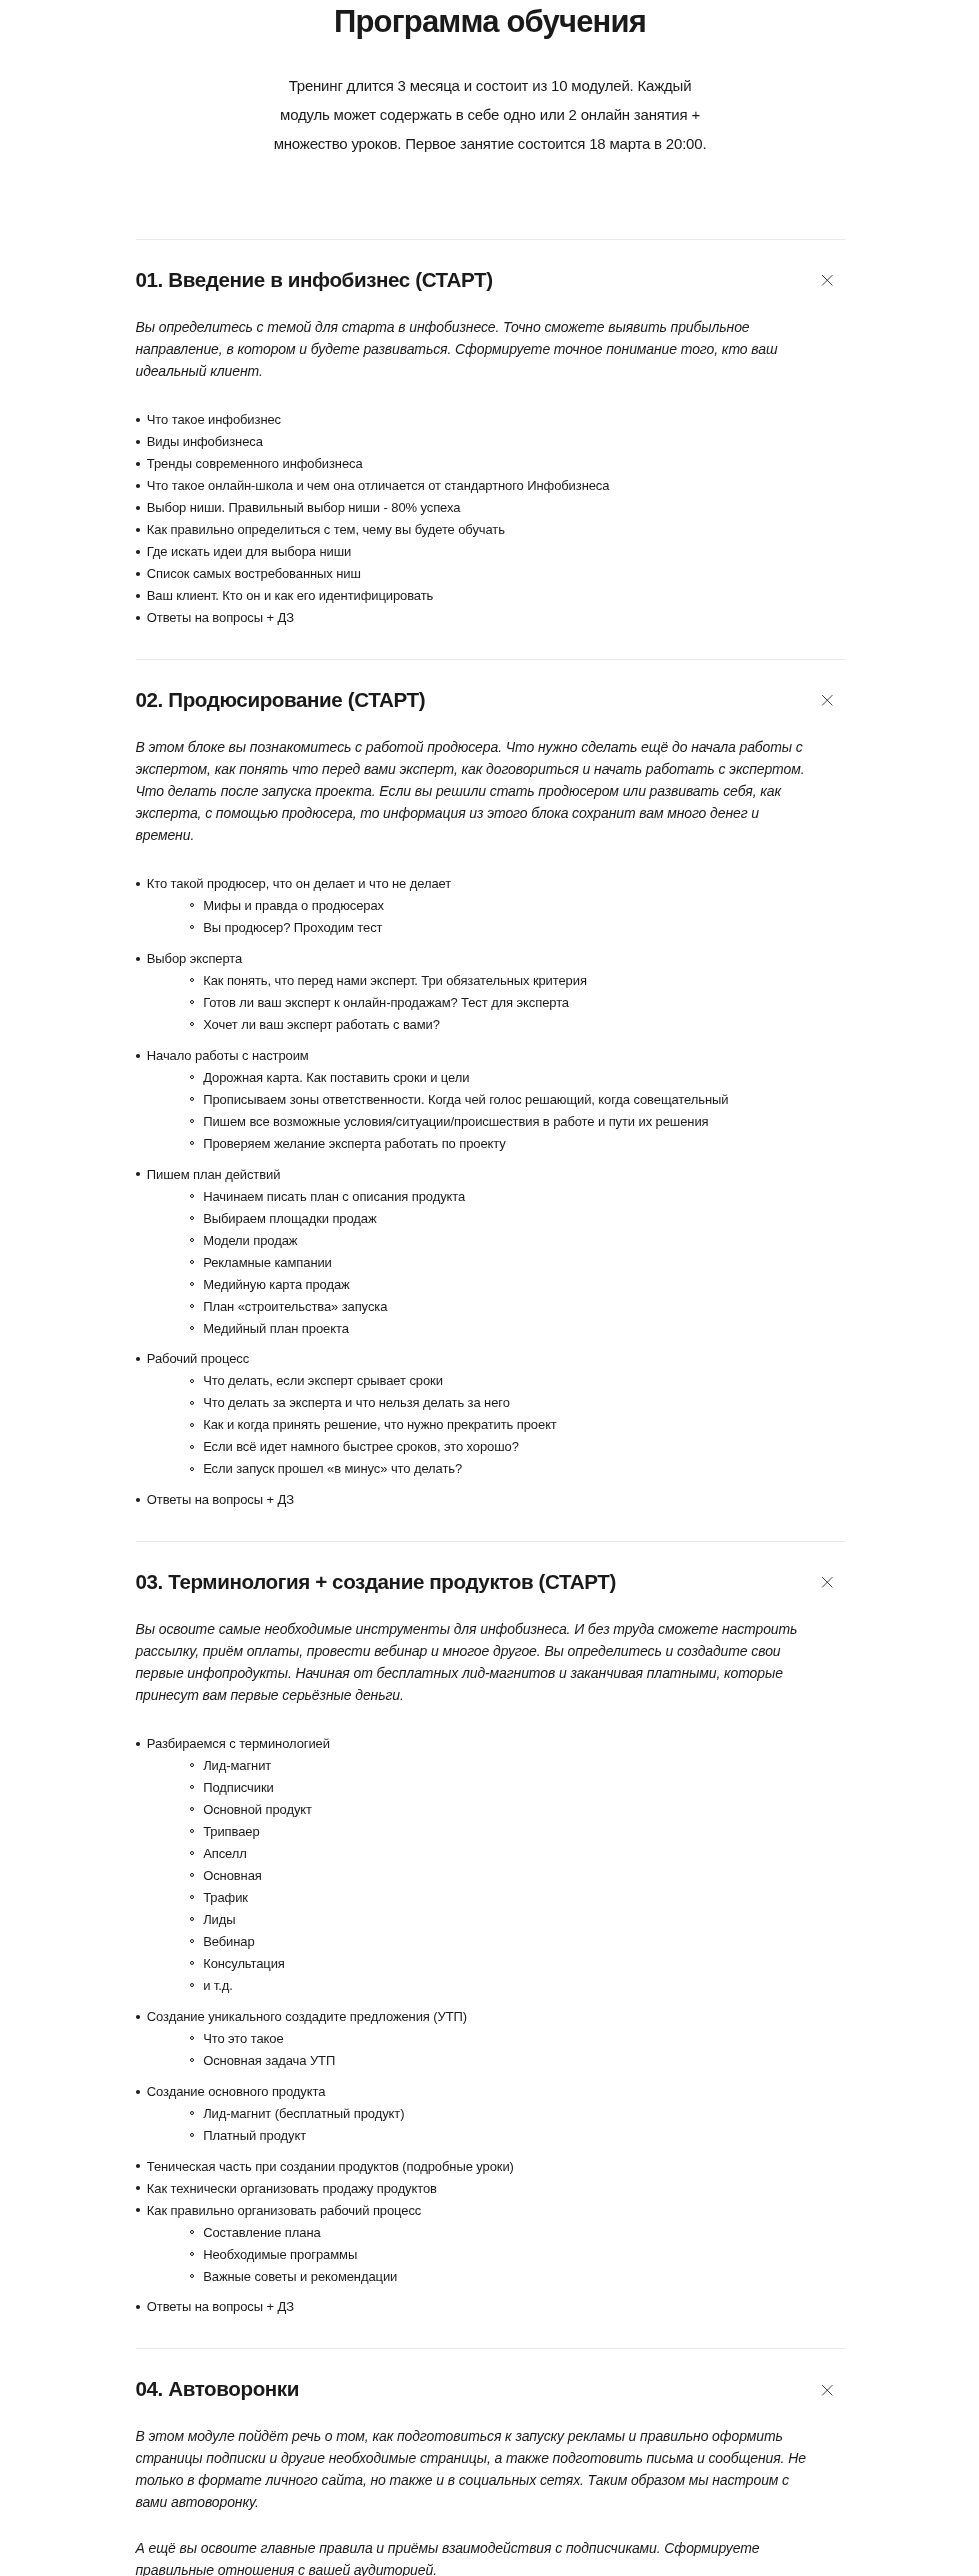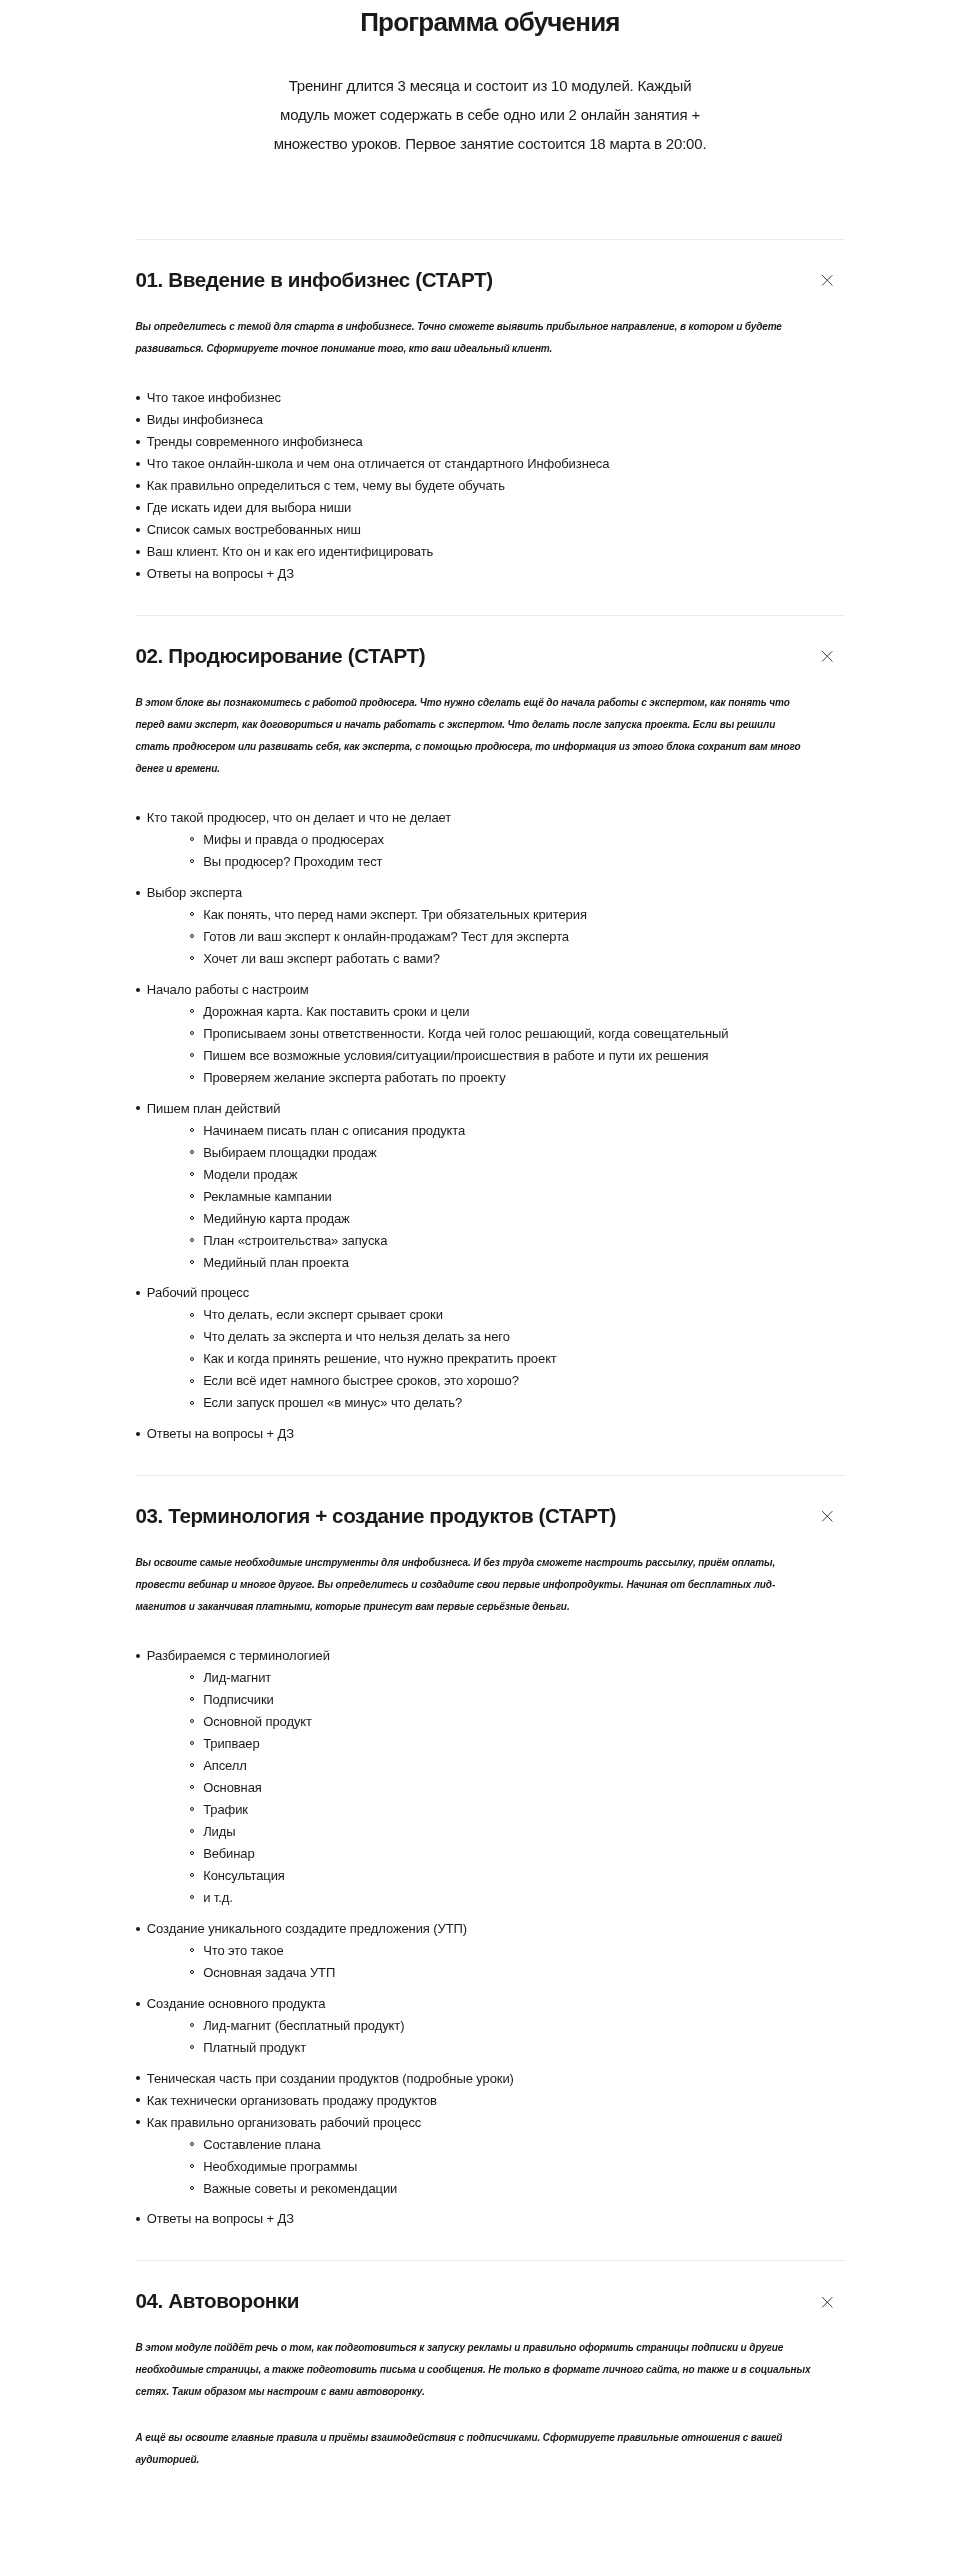--- a/index.html
+++ b/index.html
@@ -2,37 +2,37 @@
 <html lang="ru" style="font-size:8.2px"><head>
 <meta charset="utf-8">
 <style>
   html,body{margin:0;padding:0;background:#ffffff;color:#1a1a1a;
     font-family:"Liberation Sans","DejaVu Sans",sans-serif;}
   .page{width:980px;height:3664px;overflow:hidden;background:#fff;}
   .container{width:709px;margin:0 auto;}
 
   
   .page-header{text-align:center;padding-top:5.2px;}
-  .page-title{margin:0;font-size:26px;line-height:34px;font-weight:700;letter-spacing:-0.8px;}
+  .page-title{margin:0;font-size:31px;line-height:34px;font-weight:700;letter-spacing:-0.8px;}
   .intro{max-width:453px;margin:32px auto 0;font-size:15px;line-height:29px;
     letter-spacing:-0.2px;font-weight:400;}
   .intro b{font-weight:400;}
 
   
   .modules{margin-top:81px;}
   .module{border-top:1px solid #eaeaea;padding:27px 0 30px;}
   .module-header{display:flex;align-items:flex-start;justify-content:space-between;}
   .module-title{margin:0;font-size:20.6px;line-height:25px;font-weight:700;letter-spacing:-0.4px;text-align:right;}
   .module-close{background:none;border:none;padding:0;margin:5.2px 9.3px 0 0;cursor:pointer;
     width:16.5px;height:16.5px;line-height:0;}
   .module-close svg{display:block;}
 
   .module-desc{margin-top:24px;max-width:675px;}
-  .module-desc p{margin:0 0 24px;font-style:italic;font-size:10px;line-height:22px;
-    letter-spacing:-0.1px;font-weight:bold;}
+  .module-desc p{margin:0 0 24px;font-style:italic;font-size:14px;line-height:22px;
+    letter-spacing:-0.1px;}
   .module-desc p:last-child{margin-bottom:0;}
 
   ul.items{list-style:none;margin:27px 0 0;padding:0;font-size:13px;line-height:22px;
     letter-spacing:-0.1px;}
   ul.items > li{position:relative;padding-left:11.3px;}
   ul.items > li::before{content:"";position:absolute;left:0.5px;top:8.8px;width:4.1px;height:4.1px;
     border-radius:50%;background:#1a1a1a;}
   ul.sub{list-style:none;margin:0 0 8.8px 43px;padding:0;}
   ul.sub > li{position:relative;padding-left:13.4px;}
   ul.sub > li::before{content:"";position:absolute;left:0;top:8.2px;width:4.1px;height:4.1px;
@@ -60,20 +60,21 @@
         </button>
       </div>
       <div class="module-desc">
           <p>Вы определитесь с темой для старта в инфобизнесе. Точно сможете выявить прибыльное направление, в котором и будете развиваться. Сформируете точное понимание того, кто ваш идеальный клиент.</p>
         </div>
       <ul class="items">
           <li><span>Что такое инфобизнес</span></li>
           <li><span>Виды инфобизнеса</span></li>
           <li><span>Тренды современного инфобизнеса</span></li>
           <li><span>Что такое онлайн-школа и чем она отличается от стандартного Инфобизнеса</span></li>
+          <li><span>Выбор ниши. Правильный выбор ниши - 80% успеха</span></li>
           <li><span>Как правильно определиться с тем, чему вы будете обучать</span></li>
           <li><span>Где искать идеи для выбора ниши</span></li>
           <li><span>Список самых востребованных ниш</span></li>
           <li><span>Ваш клиент. Кто он и как его идентифицировать</span></li>
           <li><span>Ответы на вопросы + ДЗ</span></li>
         </ul>
     </section>
 
     <section class="module">
       <div class="module-header">

